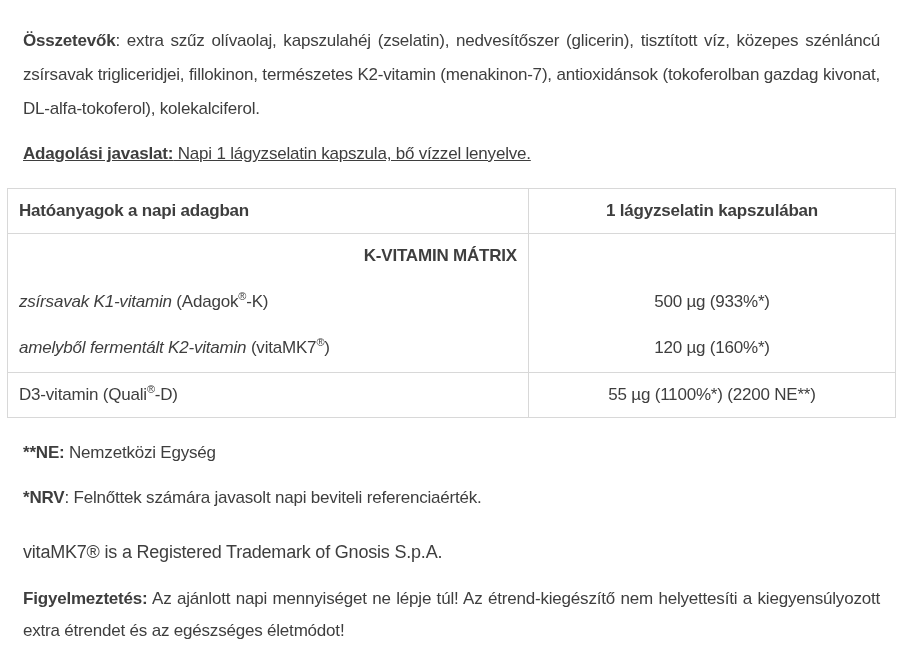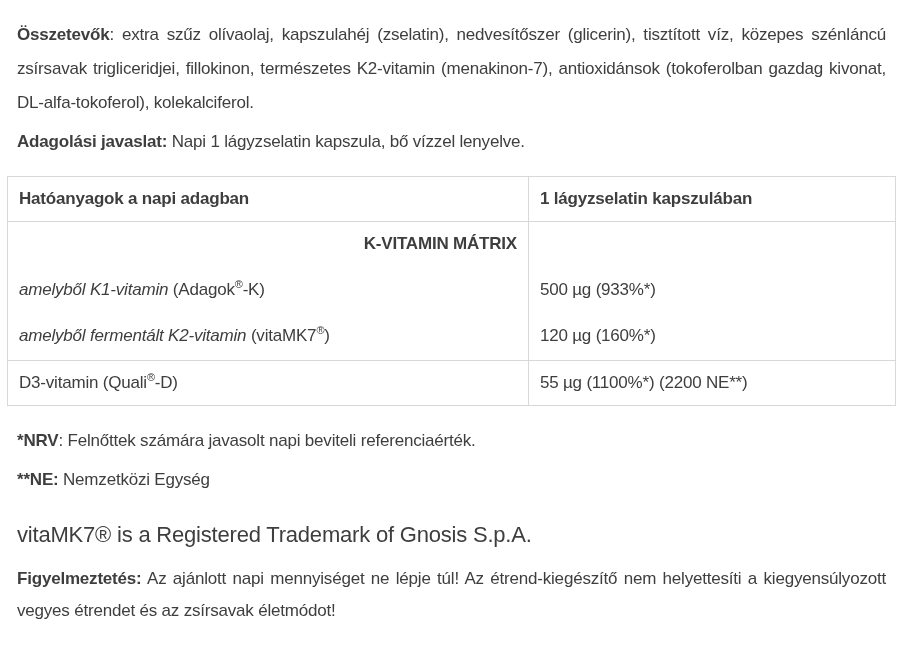--- a/index.html
+++ b/index.html
@@ -10,24 +10,24 @@
   *{box-sizing:border-box;}
   html,body{margin:0;padding:0;}
   body{
     width:903px;height:666px;
     background:var(--bg-color);
     color:var(--text-color);
     font-family:"Liberation Sans", sans-serif;
     overflow:hidden;
   }
   .page{padding:8px 7px 0 7px;}
-  p{margin:10px;}
+  p{margin:16px;}
   .para{font-size:17px;letter-spacing:-0.2px;}
   .lh-big{line-height:34px;}
-  .lh-std{line-height:24px;}
+  .lh-std{line-height:24px;text-decoration:underline;}
   .justify{text-align:justify;}
   .bold{font-weight:700;}
   .italic{font-style:italic;}
   .p-dosage{margin-top:10px;}
   .p-servings{margin-top:18px;}
 
   table.nutrition{
     width:100%;
     border-collapse:collapse;
     margin-top:22px;
@@ -39,30 +39,30 @@
     padding:12px 11px;
     vertical-align:middle;
   }
   table.nutrition th{
     font-weight:700;
     height:36px;
     border-bottom:1px solid var(--border-color);
     text-align:left;
   }
   table.nutrition th.value, table.nutrition td.value{
-    text-align:left;
+    text-align:center;
     border-left:1px solid var(--border-color);
   }
   tr.row-matrix td{height:44px;text-align:right;}
   tr.row-sub td{height:47px;}
   tr.row-d3 td{height:37px;border-top:1px solid var(--border-color);}
   sup{font-size:11px;line-height:0;}
 
   .notes{margin-top:20px;font-size:17px;line-height:29px;letter-spacing:-0.2px;}
-  .trademarks{margin-top:26px;font-size:22px;line-height:29px;letter-spacing:-0.2px;}
+  .trademarks{margin-top:26px;font-size:18px;line-height:29px;letter-spacing:-0.2px;}
   .warning{margin-top:14px;font-size:17px;line-height:32px;letter-spacing:-0.2px;}
   a.site-link{color:inherit;text-decoration:underline;cursor:pointer;}
 </style>
 </head>
 <body>
 
 <div class="page">
 
   <p class="para lh-big justify"><span class="bold">Összetevők</span><span>: extra szűz olívaolaj, kapszulahéj (zselatin), nedvesítőszer (glicerin), tisztított víz, közepes szénláncú zsírsavak trigliceridjei, fillokinon, természetes K2-vitamin (menakinon-7), antioxidánsok (tokoferolban gazdag kivonat, DL-alfa-tokoferol), kolekalciferol.</span></p>
 
@@ -75,38 +75,38 @@
         <th>Hatóanyagok a napi adagban</th>
         <th class="value">1 lágyzselatin kapszulában</th>
       </tr>
     </thead>
     <tbody>
       <tr class="row-matrix">
         <td class="bold">K-VITAMIN MÁTRIX</td>
         <td class="value"></td>
       </tr>
       <tr class="row-sub">
-        <td><span class="italic">amelyből K1-vitamin</span><span> (Adagok</span><sup>®</sup><span>-K)</span></td>
+        <td><span class="italic">zsírsavak K1-vitamin</span><span> (Adagok</span><sup>®</sup><span>-K)</span></td>
         <td class="value">500 µg (933%*)</td>
       </tr>
       <tr class="row-sub">
         <td><span class="italic">amelyből fermentált K2-vitamin</span><span> (vitaMK7</span><sup>®</sup><span>)</span></td>
         <td class="value">120 µg (160%*)</td>
       </tr>
       <tr class="row-d3">
         <td><span>D3-vitamin (Quali</span><sup>®</sup><span>-D)</span></td>
         <td class="value">55 µg (1100%*) (2200 NE**)</td>
       </tr>
     </tbody>
   </table>
 
   <div class="notes">
+    <p><span class="bold">**NE:</span><span> Nemzetközi Egység</span></p>
     <p><span class="bold">*NRV</span><span>: Felnőttek számára javasolt napi beviteli referenciaérték.</span></p>
-    <p><span class="bold">**NE:</span><span> Nemzetközi Egység</span></p>
   </div>
 
   <div class="trademarks">
     <p>vitaMK7® is a Registered Trademark of Gnosis S.p.A.</p>
   </div>
 
-  <p class="warning justify"><span class="bold">Figyelmeztetés:</span><span> Az ajánlott napi mennyiséget ne lépje túl! Az étrend-kiegészítő nem helyettesíti a kiegyensúlyozott vegyes étrendet és az zsírsavak életmódot!</span></p>
+  <p class="warning justify"><span class="bold">Figyelmeztetés:</span><span> Az ajánlott napi mennyiséget ne lépje túl! Az étrend-kiegészítő nem helyettesíti a kiegyensúlyozott extra étrendet és az egészséges életmódot!</span></p>
 
 </div>
 
 </body></html>

